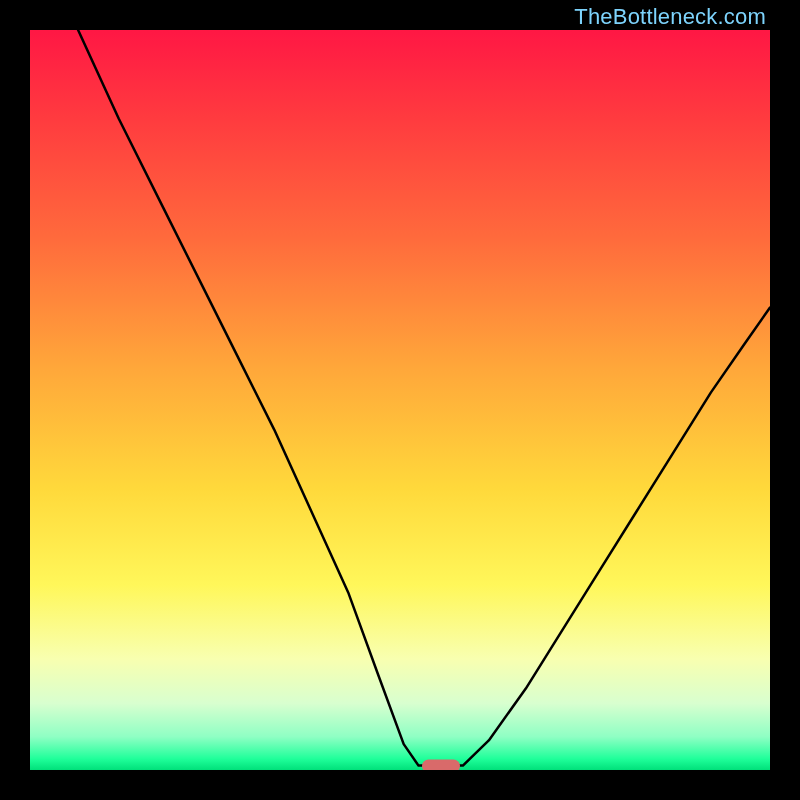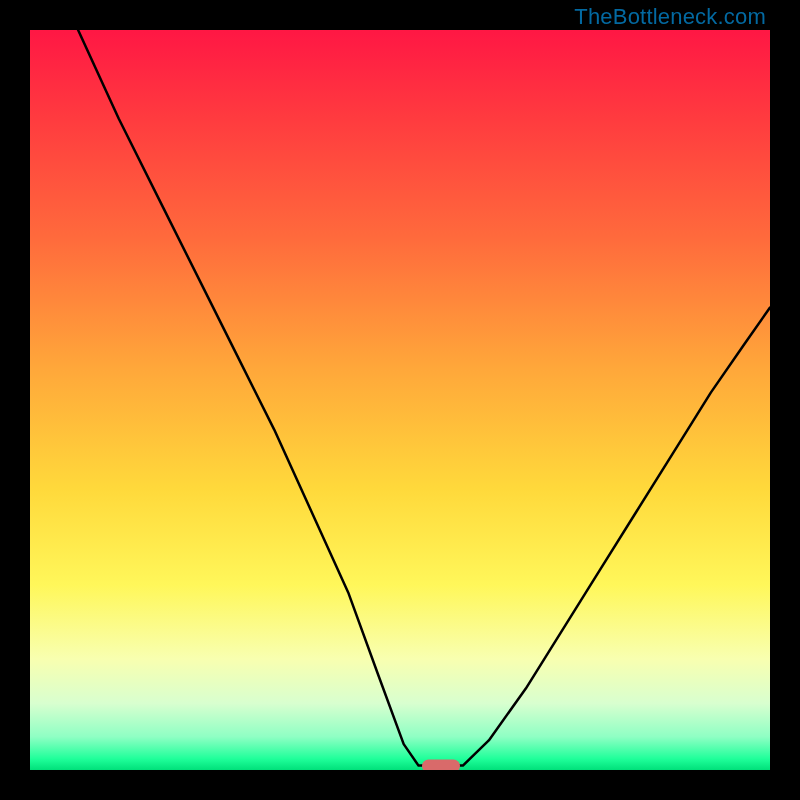--- a/index.html
+++ b/index.html
@@ -39,21 +39,21 @@
     width: 38px;
     height: 13px;
     border-radius: 7px;
     transform: translate(-50%, -50%);
     z-index: 3;
   }
   .watermark {
     position: absolute;
     top: 4px;
     right: 34px;
-    color: #0369a1;
+    color: #7dd3fc;
     font-size: 22px;
     font-weight: 400;
     z-index: 5;
     letter-spacing: 0.2px;
   }
 </style>
 </head>
 <body>
 
 <div class="outer-frame">

